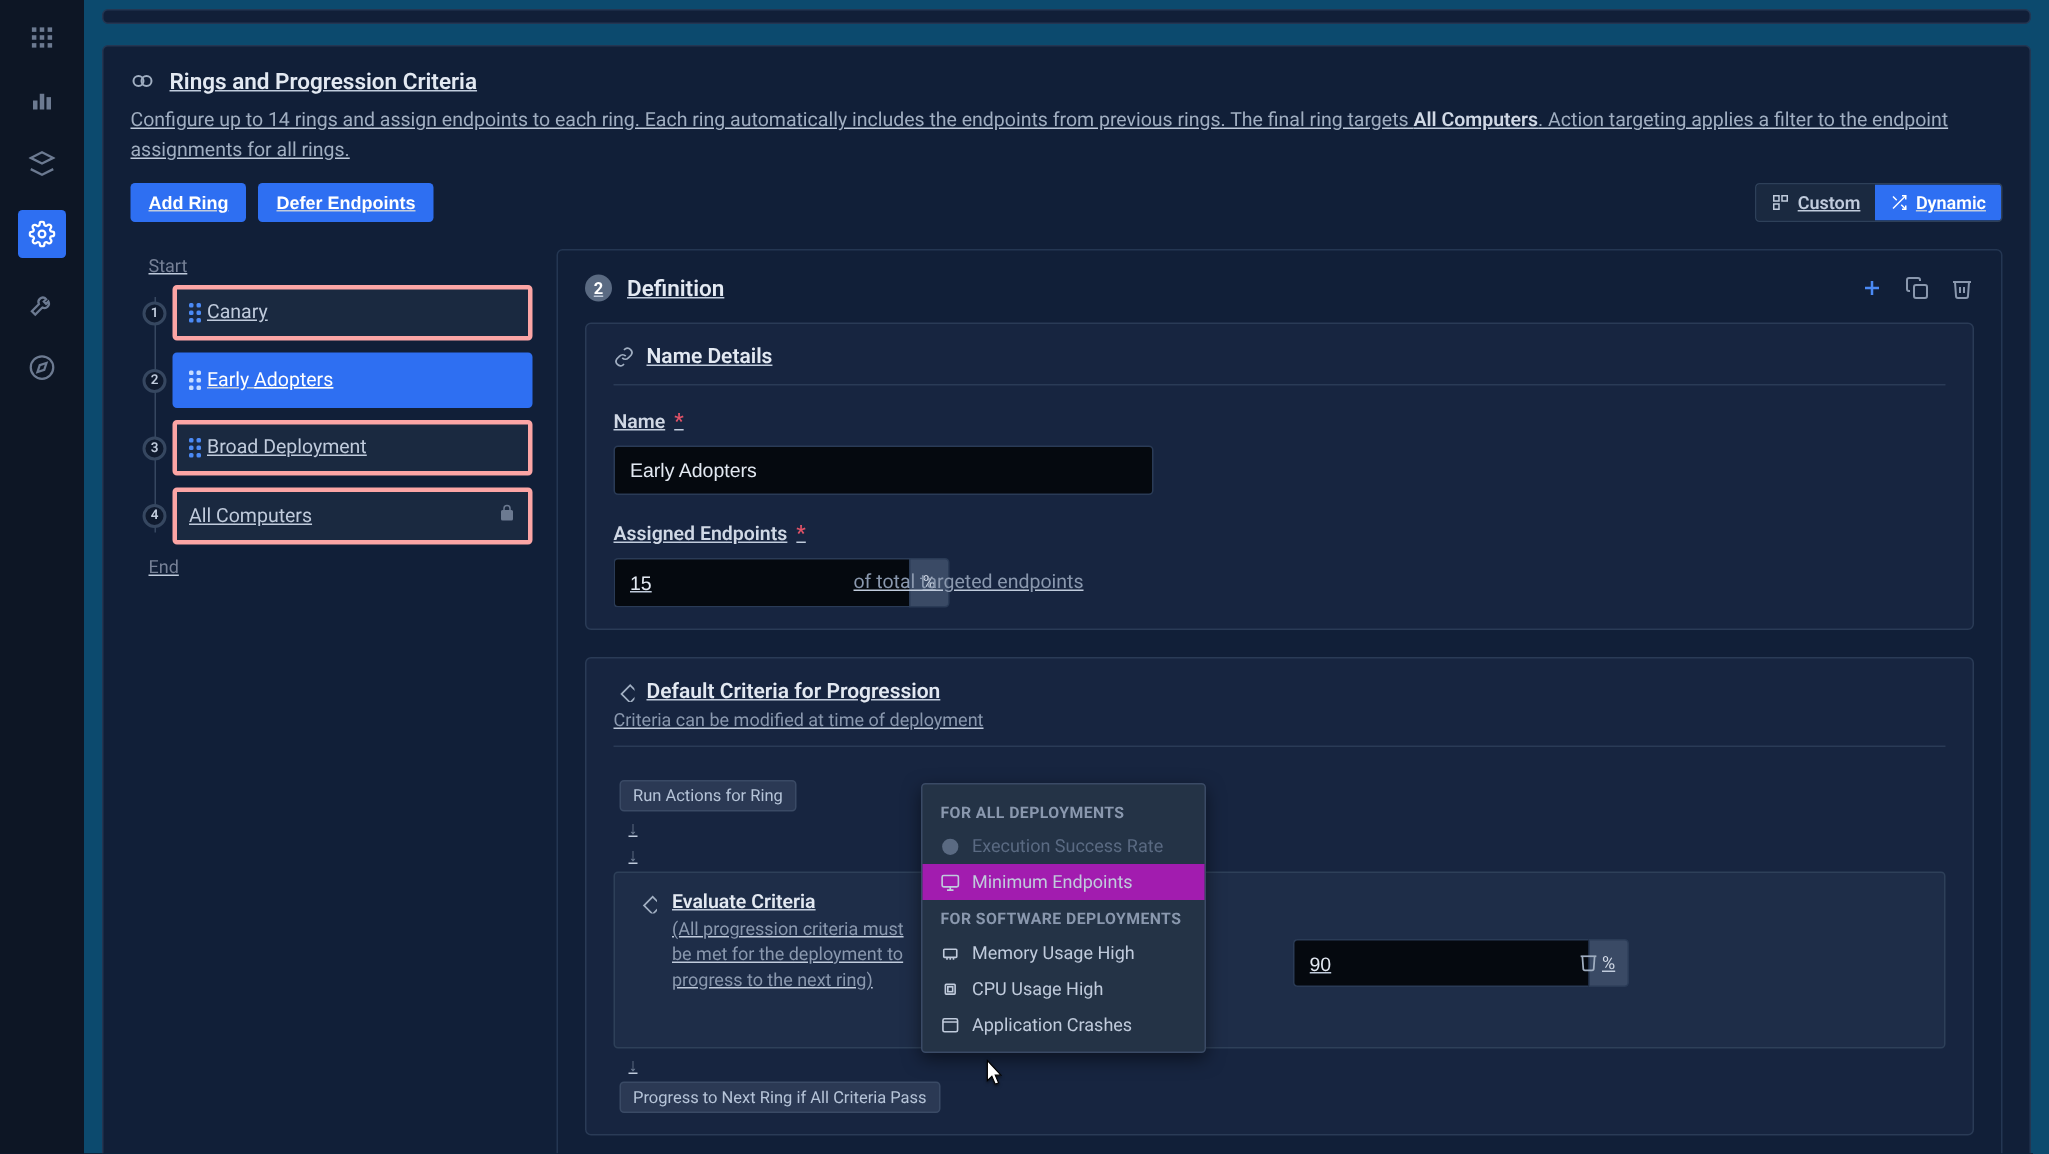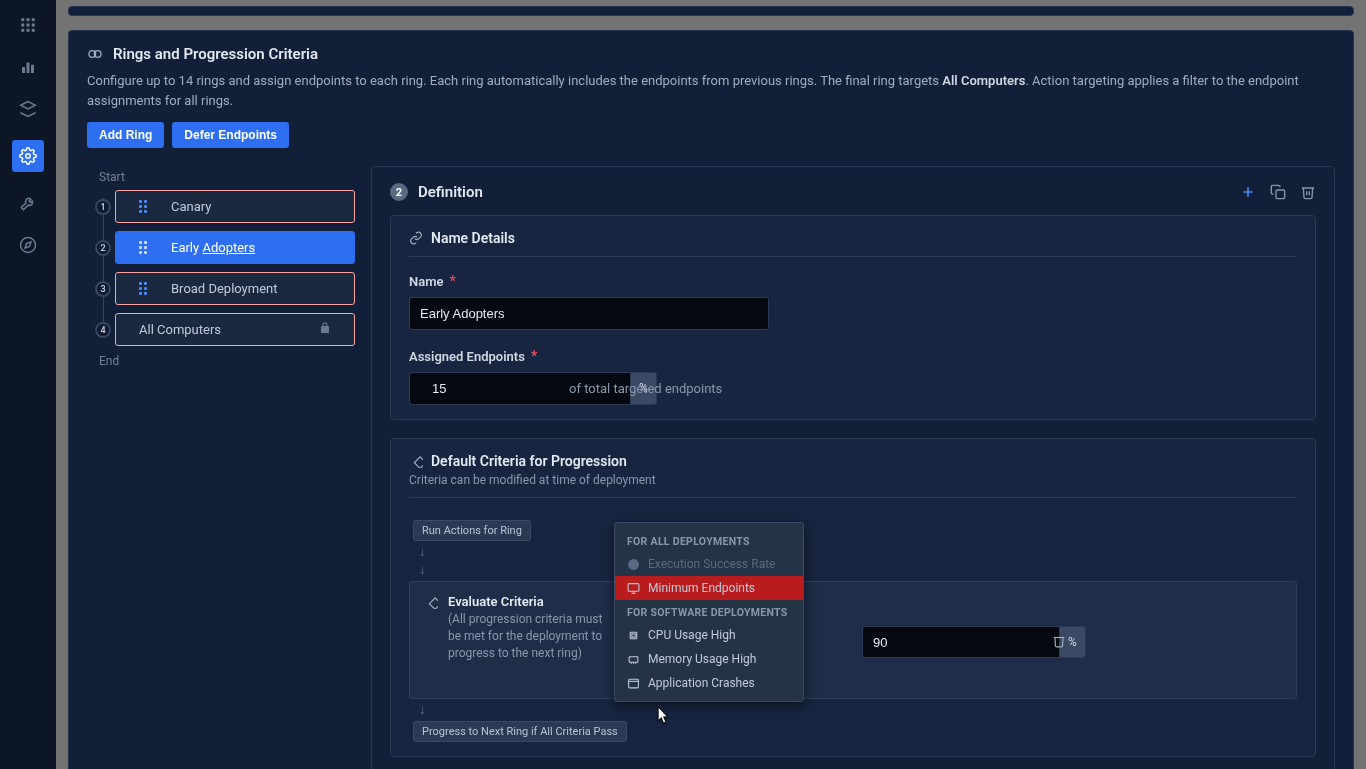--- a/index.html
+++ b/index.html
@@ -2,21 +2,21 @@
 <html><head>
 <meta charset="utf-8">
 <style>
 * { box-sizing: border-box; margin: 0; padding: 0; }
 body { font-family: -apple-system, BlinkMacSystemFont, "Segoe UI", Roboto, Arial, sans-serif; background: #0d1625; color: #c0cbdc; width: 1366px; height: 769px; overflow: hidden; position: relative; font-size: 13px; }
 .leftnav { position: absolute; left: 0; top: 0; width: 56px; height: 100%; background: #0d1625; display: flex; flex-direction: column; align-items: center; padding-top: 14px; gap: 20px; }
 .leftnav .nav-ic { width: 22px; height: 22px; display: flex; align-items: center; justify-content: center; color: #6c7a91; }
 .leftnav .nav-ic.active { background: #2e6ff2; color: #fff; width: 32px; height: 32px; border-radius: 3px; }
 .leftnav svg { width: 18px; height: 18px; }
 
-.main { position: absolute; left: 56px; top: 0; right: 0; bottom: 0; background: #737373; padding: 6px 12px 12px 12px; overflow: hidden; }
+.main { position: absolute; left: 56px; top: 0; right: 0; bottom: 0; background: #0c4a6e; padding: 6px 12px 12px 12px; overflow: hidden; text-decoration: underline; }
 .topbar { height: 10px; background: #111f38; border: 1px solid #243652; border-radius: 4px; margin-bottom: 14px; }
 
 .section { background: #111f38; border: 1px solid #243652; border-radius: 4px; padding: 14px 18px; }
 .section-hd { display: flex; align-items: center; gap: 10px; margin-bottom: 8px; }
 .section-title { font-size: 15px; font-weight: 600; color: #e3e9f2; }
 .section-desc { font-size: 13px; color: #a0aec1; line-height: 1.5; margin-bottom: 4px; }
 .section-desc .bold { font-weight: 600; color: #d0d8e5; }
 
 .btnrow { display: flex; gap: 8px; margin-top: 12px; justify-content: space-between; }
 .btnrow-left { display: flex; gap: 8px; }
@@ -26,21 +26,21 @@
 .seg.active { background: #2e6ff2; color: #fff; }
 
 .body-split { display: flex; gap: 16px; margin-top: 18px; }
 
 .ringslist { width: 268px; }
 .startend { color: #768096; font-size: 12px; margin: 4px 0 6px 12px; }
 .ring-rail { position: relative; padding-left: 28px; }
 .ring-rail::before { content: ""; position: absolute; left: 16px; top: 8px; bottom: 8px; width: 1px; background: #364760; }
 .ringitem { display: flex; align-items: center; margin-bottom: 8px; position: relative; }
 .ring-num { position: absolute; left: -20px; width: 16px; height: 16px; border-radius: 50%; background: #0f1a2e; border: 2px solid #364760; display: flex; align-items: center; justify-content: center; font-size: 9px; color: #c0cbdc; font-weight: 600; }
-.ring-box { flex: 1; background: #1a2940; border: 1px solid #fca5a5; border-radius: 3px; padding: 8px 23px; display: flex; align-items: center; gap: 24px; cursor: pointer; }
+.ring-box { flex: 1; background: #1a2940; border: 3px solid #fca5a5; border-radius: 3px; padding: 8px 8px; display: flex; align-items: center; gap: 4px; cursor: pointer; }
 .ring-box.active { background: #2e6ff2; color: #fff; border-color: #2e6ff2; }
 .ring-box.locked { background: #1a2940; }
 .drag-dots { display: grid; grid-template-columns: 3px 3px; grid-gap: 2px; }
 .drag-dots span { width: 3px; height: 3px; background: #4b8af5; border-radius: 1px; }
 .ring-box.active .drag-dots span { background: #c7dcff; }
 .ring-name { font-size: 13px; }
 .ring-box.active .hl { text-decoration: underline; text-decoration-color: #fff; }
 .lock-icon { margin-left: auto; color: #6c7a91; }
 
 .defpanel { flex: 1; background: #111f38; border: 1px solid #243652; border-radius: 4px; padding: 16px 18px; overflow: auto; }
@@ -56,21 +56,21 @@
 .card-hd { display: flex; align-items: center; gap: 8px; font-size: 14px; font-weight: 600; color: #e3e9f2; margin-bottom: 4px; }
 .card-sub { font-size: 12px; color: #8a98ae; margin-bottom: 4px; }
 .card hr { border: none; border-top: 1px solid #2a3b56; margin: 10px 0 16px; }
 
 .fld-label { font-size: 13px; font-weight: 600; color: #d0d8e5; margin-bottom: 8px; display: flex; align-items: center; gap: 6px; }
 .req { color: #e05267; font-size: 14px; }
 .input { background: #05090f; border: 1px solid #2a3b56; color: #e3e9f2; padding: 8px 10px; border-radius: 3px; font-size: 13px; }
 .input-wide { width: 360px; }
 .input-row { display: flex; align-items: center; gap: 10px; }
 .input-num { width: 150px; display: flex; }
-.input-num input { flex: 1; background: #05090f; border: 1px solid #2a3b56; color: #e3e9f2; padding: 8px 22px; border-radius: 3px 0 0 3px; font-size: 13px; border-right: none; }
+.input-num input { flex: 1; background: #05090f; border: 1px solid #2a3b56; color: #e3e9f2; padding: 8px 10px; border-radius: 3px 0 0 3px; font-size: 13px; border-right: none; }
 .pct-addon { background: #3a4a65; color: #d0d8e5; padding: 8px 8px; border-radius: 0 3px 3px 0; border: 1px solid #2a3b56; font-size: 12px; }
 .hint { color: #8a98ae; font-size: 13px; }
 
 .flow { padding-top: 6px; }
 .chip { display: inline-block; background: #2b3954; border: 1px solid #3a4a65; color: #b6c4d8; font-size: 11px; padding: 3px 8px; border-radius: 3px; margin-left: 4px; }
 .arrow-down { color: #6c7a91; margin: 4px 0 4px 10px; font-size: 12px; }
 
 .stepbox { background: #1e2d48; border: 1px solid #2e4059; border-radius: 3px; padding: 12px 14px; display: flex; align-items: flex-start; gap: 10px; margin: 4px 0; }
 .stepbox .label { font-size: 13px; font-weight: 600; color: #e3e9f2; }
 .stepbox .sub { font-size: 12px; color: #8a98ae; margin-top: 2px; line-height: 1.4; }
@@ -84,21 +84,21 @@
 .crit-num input { flex: 1; background: #05090f; border: 1px solid #2a3b56; color: #e3e9f2; padding: 6px 10px; border-radius: 3px 0 0 3px; font-size: 13px; border-right: none; }
 .trash { color: #4b8af5; cursor: pointer; }
 .trash svg { width: 14px; height: 14px; }
 
 .addbtn { display: inline-flex; align-items: center; gap: 4px; background: #2e6ff2; color: #fff; font-size: 11px; font-weight: 600; padding: 4px 8px; border-radius: 3px; border: none; margin-top: 40px; cursor: pointer; position: relative; }
 
 .dropdown { position: absolute; left: 614px; top: 522px; width: 190px; background: #243346; border: 1px solid #3a4a65; border-radius: 3px; box-shadow: 0 4px 12px rgba(0,0,0,0.5); z-index: 100; padding: 6px 0; }
 .dropdown .dd-hdr { font-size: 10.5px; font-weight: 700; color: #8a98ae; padding: 6px 12px 4px; letter-spacing: 0.3px; }
 .dropdown .dd-item { display: flex; align-items: center; gap: 8px; padding: 5px 12px; font-size: 12px; color: #c0cbdc; cursor: pointer; }
 .dropdown .dd-item.disabled { color: #5a6a82; }
-.dropdown .dd-item.hover { background: #b91c1c; }
+.dropdown .dd-item.hover { background: #a21caf; }
 .dropdown .dd-item svg { width: 13px; height: 13px; flex-shrink: 0; }
 
 .cursor { position: absolute; left: 653px; top: 705px; z-index: 200; pointer-events: none; }
 .cursor svg { width: 18px; height: 22px; filter: drop-shadow(0 1px 1px rgba(0,0,0,0.6)); }
 
 </style>
 </head>
 <body>
 
 <div class="leftnav">
@@ -159,20 +159,40 @@
       <div class="section-title">Rings and Progression Criteria</div>
     </div>
     <div class="section-desc">
       <span>Configure up to 14 rings and assign endpoints to each ring. Each ring automatically includes the endpoints from previous rings. The final ring targets </span><span class="bold">All Computers</span><span>. Action targeting applies a filter to the endpoint assignments for all rings.</span>
     </div>
 
     <div class="btnrow">
       <div class="btnrow-left">
         <button class="btn">Add Ring</button>
         <button class="btn">Defer Endpoints</button>
+      </div>
+      <div class="seggroup">
+        <div class="seg">
+          <svg width="12" height="12" viewBox="0 0 24 24" fill="none" stroke="currentColor" stroke-width="2">
+              <rect x="3" y="3" width="7" height="7"></rect>
+              <rect x="14" y="3" width="7" height="7"></rect>
+              <rect x="3" y="14" width="7" height="7"></rect>
+            </svg>
+          <span>Custom</span>
+        </div>
+        <div class="seg active">
+          <svg width="12" height="12" viewBox="0 0 24 24" fill="none" stroke="currentColor" stroke-width="2">
+              <polyline points="16 3 21 3 21 8"></polyline>
+              <line x1="4" y1="20" x2="21" y2="3"></line>
+              <polyline points="21 16 21 21 16 21"></polyline>
+              <line x1="15" y1="15" x2="21" y2="21"></line>
+              <line x1="4" y1="4" x2="9" y2="9"></line>
+            </svg>
+          <span>Dynamic</span>
+        </div>
       </div>
     </div>
 
     <div class="body-split">
 
       <div class="ringslist">
         <div class="startend">Start</div>
         <div class="ring-rail">
           <div class="ringitem">
             <div class="ring-num">1</div>
@@ -353,33 +373,33 @@
     <svg viewBox="0 0 24 24" fill="none" stroke="currentColor" stroke-width="2">
         <rect x="2" y="3" width="20" height="14" rx="2"></rect>
         <line x1="8" y1="21" x2="16" y2="21"></line>
         <line x1="12" y1="17" x2="12" y2="21"></line>
       </svg>
     <span>Minimum Endpoints</span>
   </div>
   <div class="dd-hdr">FOR SOFTWARE DEPLOYMENTS</div>
   <div class="dd-item">
     <svg viewBox="0 0 24 24" fill="none" stroke="currentColor" stroke-width="2">
-        <rect x="6" y="6" width="12" height="12" rx="1"></rect>
-        <rect x="9" y="9" width="6" height="6"></rect>
-      </svg>
-    <span>CPU Usage High</span>
-  </div>
-  <div class="dd-item">
-    <svg viewBox="0 0 24 24" fill="none" stroke="currentColor" stroke-width="2">
         <rect x="4" y="7" width="16" height="10" rx="1"></rect>
         <line x1="8" y1="17" x2="8" y2="20"></line>
         <line x1="12" y1="17" x2="12" y2="20"></line>
         <line x1="16" y1="17" x2="16" y2="20"></line>
       </svg>
     <span>Memory Usage High</span>
+  </div>
+  <div class="dd-item">
+    <svg viewBox="0 0 24 24" fill="none" stroke="currentColor" stroke-width="2">
+        <rect x="6" y="6" width="12" height="12" rx="1"></rect>
+        <rect x="9" y="9" width="6" height="6"></rect>
+      </svg>
+    <span>CPU Usage High</span>
   </div>
   <div class="dd-item">
     <svg viewBox="0 0 24 24" fill="none" stroke="currentColor" stroke-width="2">
         <rect x="3" y="4" width="18" height="16" rx="2"></rect>
         <line x1="3" y1="8" x2="21" y2="8"></line>
       </svg>
     <span>Application Crashes</span>
   </div>
 </div>
 

